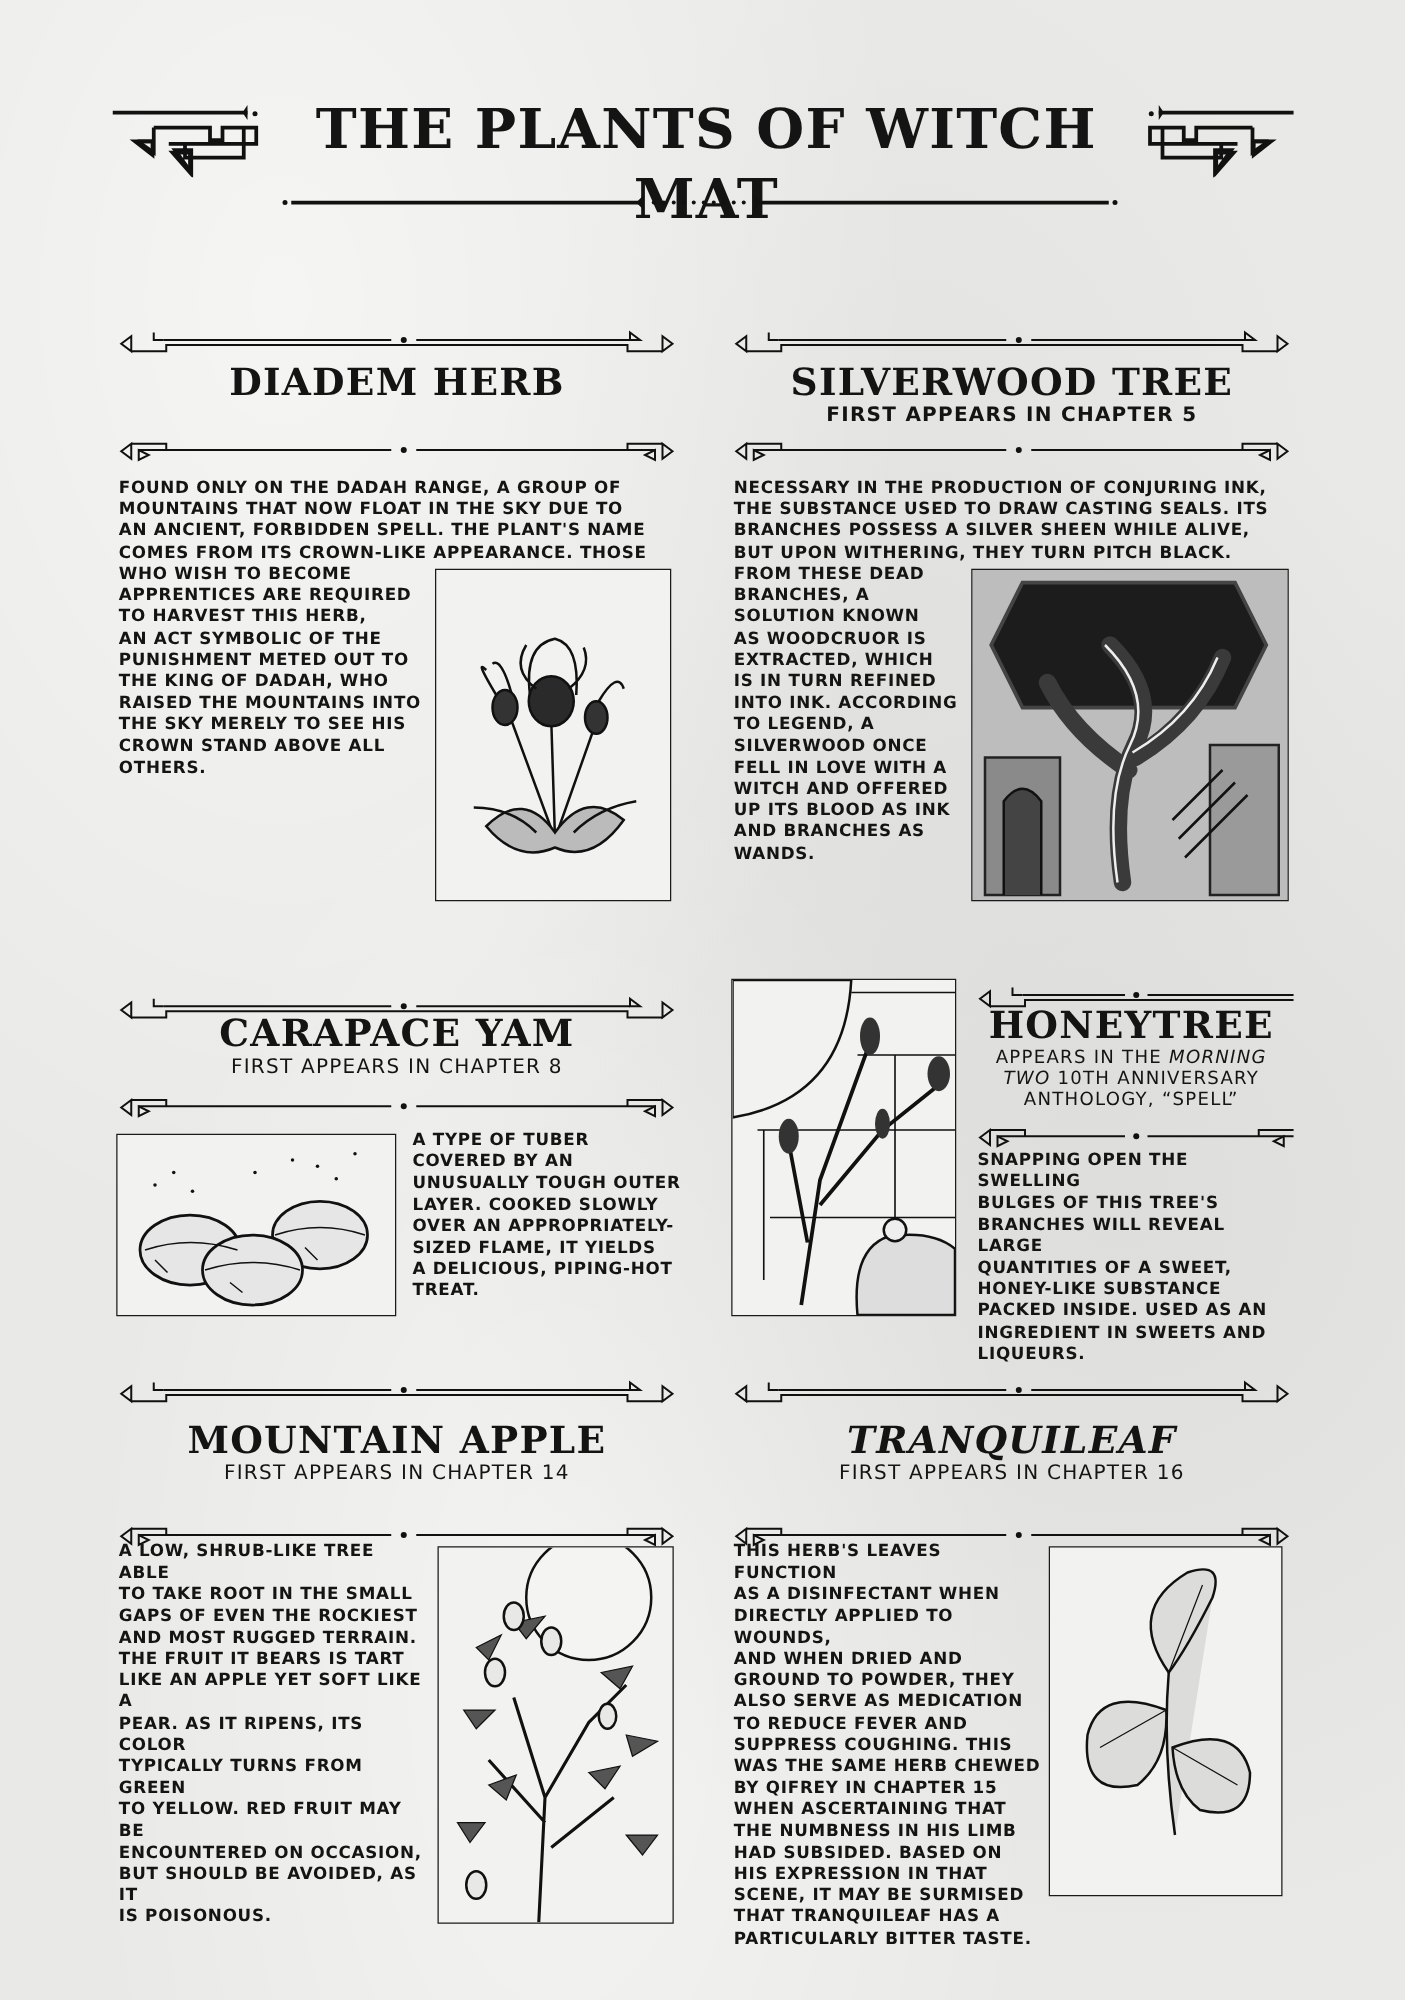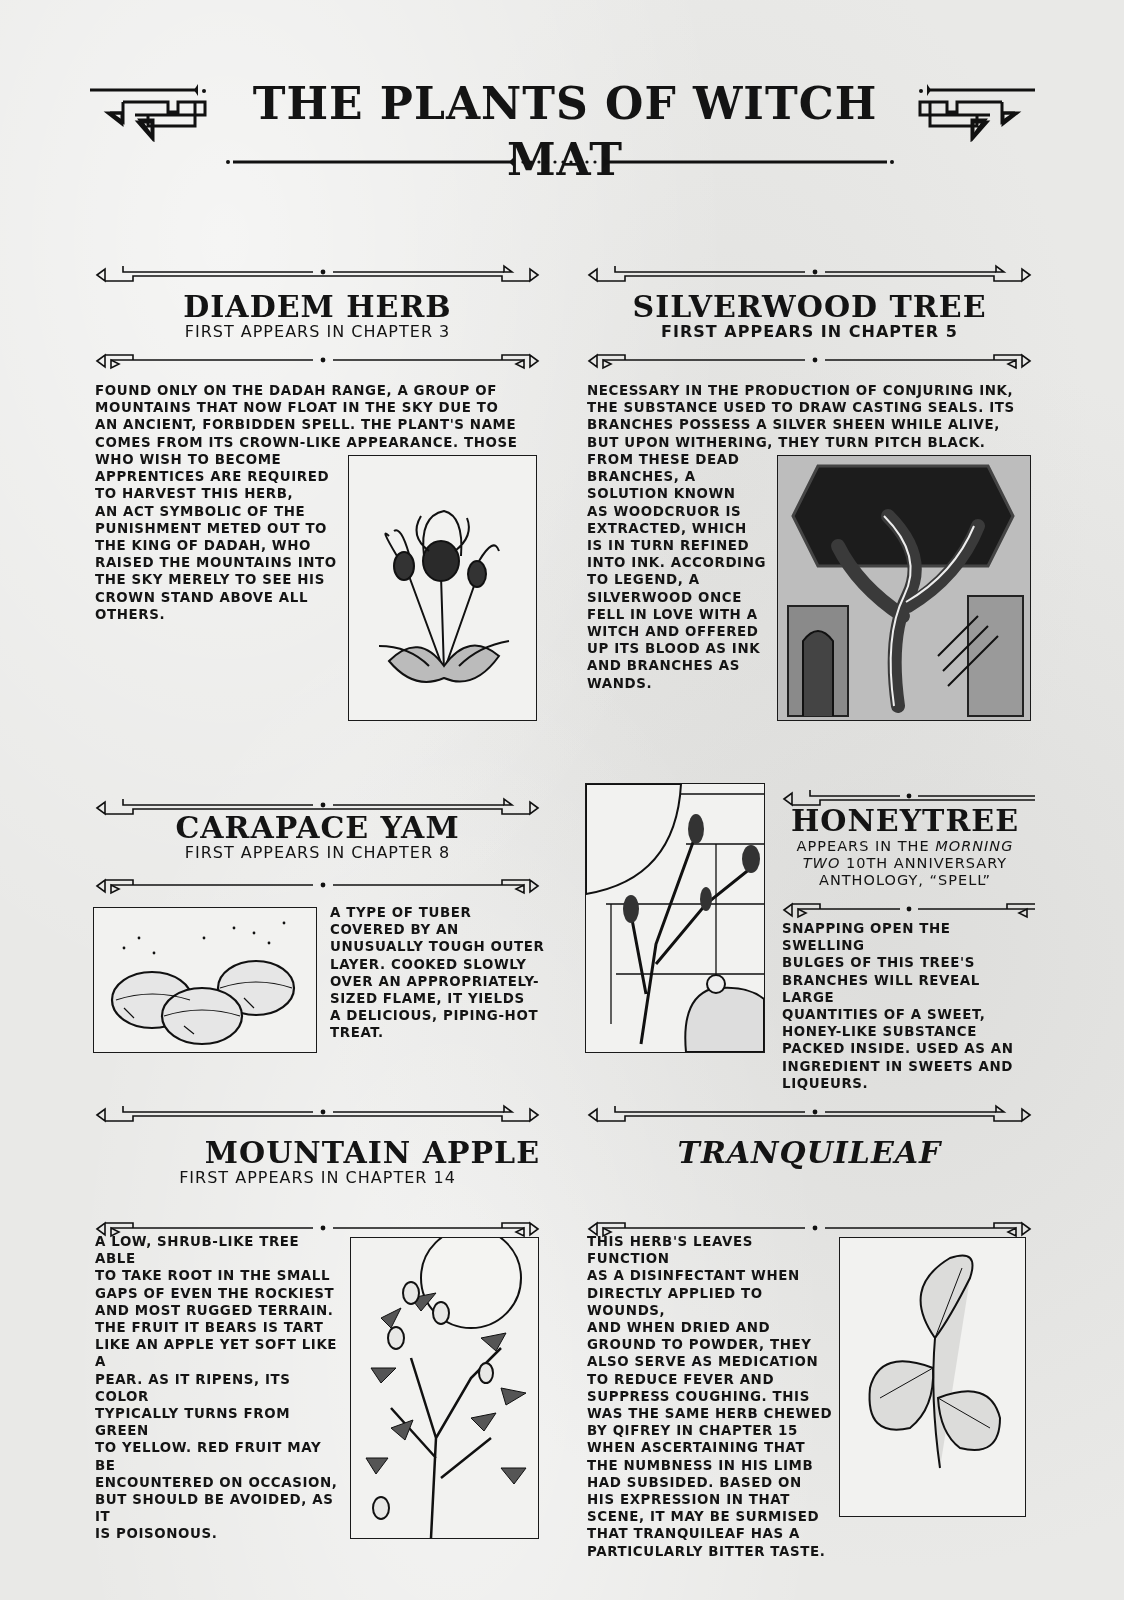--- a/index.html
+++ b/index.html
@@ -84,21 +84,20 @@
 <section class="abs" style="left:95px;top:262px;width:445px;height:465px;">
   <svg class="abs rule" style="left:0;top:0;" width="445" height="22" viewBox="0 0 445 22">
     <path d="M2 13 L10 7 L10 19 Z M28 4 L28 10 L36 10" fill="none" stroke="#111" stroke-width="1.6"></path>
     <line x1="36" y1="10" x2="218" y2="10" stroke="#111" stroke-width="1.6"></line>
     <circle cx="228" cy="10" r="2.4" fill="#111"></circle>
     <line x1="238" y1="10" x2="409" y2="10" stroke="#111" stroke-width="1.6"></line>
     <path d="M10 19 L38 19 L38 14 L407 14 L407 19 L435 19" fill="none" stroke="#111" stroke-width="1.6"></path>
     <path d="M409 4 L409 10 L417 10 Z M443 13 L435 7 L435 19 Z" fill="none" stroke="#111" stroke-width="1.6"></path>
   </svg>
   <div class="abs plant-name" style="left:0;top:28px;width:445px;">DIADEM HERB</div>
-  <div class="abs sub" style="left:0;top:61px;width:445px;">FIRST APPEARS IN CHAPTER 3</div>
   <svg class="abs rule" style="left:0;top:86px;" width="445" height="22" viewBox="0 0 445 22">
     <path d="M2 13 L10 7 L10 19 Z M10 7 L38 7 L38 12" fill="none" stroke="#111" stroke-width="1.6"></path>
     <line x1="16" y1="12" x2="218" y2="12" stroke="#111" stroke-width="1.6"></line>
     <path d="M16 12 L16 20 L24 16 Z" fill="none" stroke="#111" stroke-width="1.6"></path>
     <circle cx="228" cy="12" r="2.4" fill="#111"></circle>
     <line x1="238" y1="12" x2="429" y2="12" stroke="#111" stroke-width="1.6"></line>
     <path d="M407 12 L407 7 L435 7 M443 13 L435 7 L435 19 Z M429 12 L429 20 L421 16 Z" fill="none" stroke="#111" stroke-width="1.6"></path>
   </svg>
   <div class="abs body-text" style="left:0;top:120px;width:445px;">FOUND ONLY ON THE DADAH RANGE, A GROUP OF
 MOUNTAINS THAT NOW FLOAT IN THE SKY DUE TO
@@ -295,21 +294,21 @@
 
 <section class="abs" style="left:95px;top:1102px;width:445px;height:440px;">
   <svg class="abs rule" style="left:0;top:0;" width="445" height="22" viewBox="0 0 445 22">
     <path d="M2 13 L10 7 L10 19 Z M28 4 L28 10 L36 10" fill="none" stroke="#111" stroke-width="1.6"></path>
     <line x1="36" y1="10" x2="218" y2="10" stroke="#111" stroke-width="1.6"></line>
     <circle cx="228" cy="10" r="2.4" fill="#111"></circle>
     <line x1="238" y1="10" x2="409" y2="10" stroke="#111" stroke-width="1.6"></line>
     <path d="M10 19 L38 19 L38 14 L407 14 L407 19 L435 19" fill="none" stroke="#111" stroke-width="1.6"></path>
     <path d="M409 4 L409 10 L417 10 Z M443 13 L435 7 L435 19 Z" fill="none" stroke="#111" stroke-width="1.6"></path>
   </svg>
-  <div class="abs plant-name" style="left:0;top:34px;width:445px;text-align:right;">MOUNTAIN APPLE</div>
+  <div class="abs plant-name" style="left:0;top:34px;width:445px;">MOUNTAIN APPLE</div>
   <div class="abs sub" style="left:0;top:67px;width:445px;">FIRST APPEARS IN CHAPTER 14</div>
   <svg class="abs rule" style="left:0;top:114px;" width="445" height="22" viewBox="0 0 445 22">
     <path d="M2 13 L10 7 L10 19 Z M10 7 L38 7 L38 12" fill="none" stroke="#111" stroke-width="1.6"></path>
     <line x1="16" y1="12" x2="218" y2="12" stroke="#111" stroke-width="1.6"></line>
     <path d="M16 12 L16 20 L24 16 Z" fill="none" stroke="#111" stroke-width="1.6"></path>
     <circle cx="228" cy="12" r="2.4" fill="#111"></circle>
     <line x1="238" y1="12" x2="429" y2="12" stroke="#111" stroke-width="1.6"></line>
     <path d="M407 12 L407 7 L435 7 M443 13 L435 7 L435 19 Z M429 12 L429 20 L421 16 Z" fill="none" stroke="#111" stroke-width="1.6"></path>
   </svg>
   <div class="abs body-text" style="left:0;top:131px;width:250px;">A LOW, SHRUB-LIKE TREE ABLE
@@ -347,20 +346,21 @@
 <section class="abs" style="left:587px;top:1102px;width:445px;height:440px;">
   <svg class="abs rule" style="left:0;top:0;" width="445" height="22" viewBox="0 0 445 22">
     <path d="M2 13 L10 7 L10 19 Z M28 4 L28 10 L36 10" fill="none" stroke="#111" stroke-width="1.6"></path>
     <line x1="36" y1="10" x2="218" y2="10" stroke="#111" stroke-width="1.6"></line>
     <circle cx="228" cy="10" r="2.4" fill="#111"></circle>
     <line x1="238" y1="10" x2="409" y2="10" stroke="#111" stroke-width="1.6"></line>
     <path d="M10 19 L38 19 L38 14 L407 14 L407 19 L435 19" fill="none" stroke="#111" stroke-width="1.6"></path>
     <path d="M409 4 L409 10 L417 10 Z M443 13 L435 7 L435 19 Z" fill="none" stroke="#111" stroke-width="1.6"></path>
   </svg>
   <div class="abs plant-name" style="left:0;top:34px;width:445px;font-style:italic;">TRANQUILEAF</div>
+  <div class="abs sub" style="left:0;top:67px;width:445px;">FIRST APPEARS IN CHAPTER 16</div>
   <svg class="abs rule" style="left:0;top:114px;" width="445" height="22" viewBox="0 0 445 22">
     <path d="M2 13 L10 7 L10 19 Z M10 7 L38 7 L38 12" fill="none" stroke="#111" stroke-width="1.6"></path>
     <line x1="16" y1="12" x2="218" y2="12" stroke="#111" stroke-width="1.6"></line>
     <path d="M16 12 L16 20 L24 16 Z" fill="none" stroke="#111" stroke-width="1.6"></path>
     <circle cx="228" cy="12" r="2.4" fill="#111"></circle>
     <line x1="238" y1="12" x2="429" y2="12" stroke="#111" stroke-width="1.6"></line>
     <path d="M407 12 L407 7 L435 7 M443 13 L435 7 L435 19 Z M429 12 L429 20 L421 16 Z" fill="none" stroke="#111" stroke-width="1.6"></path>
   </svg>
   <div class="abs body-text" style="left:0;top:131px;width:250px;">THIS HERB'S LEAVES FUNCTION
 AS A DISINFECTANT WHEN

